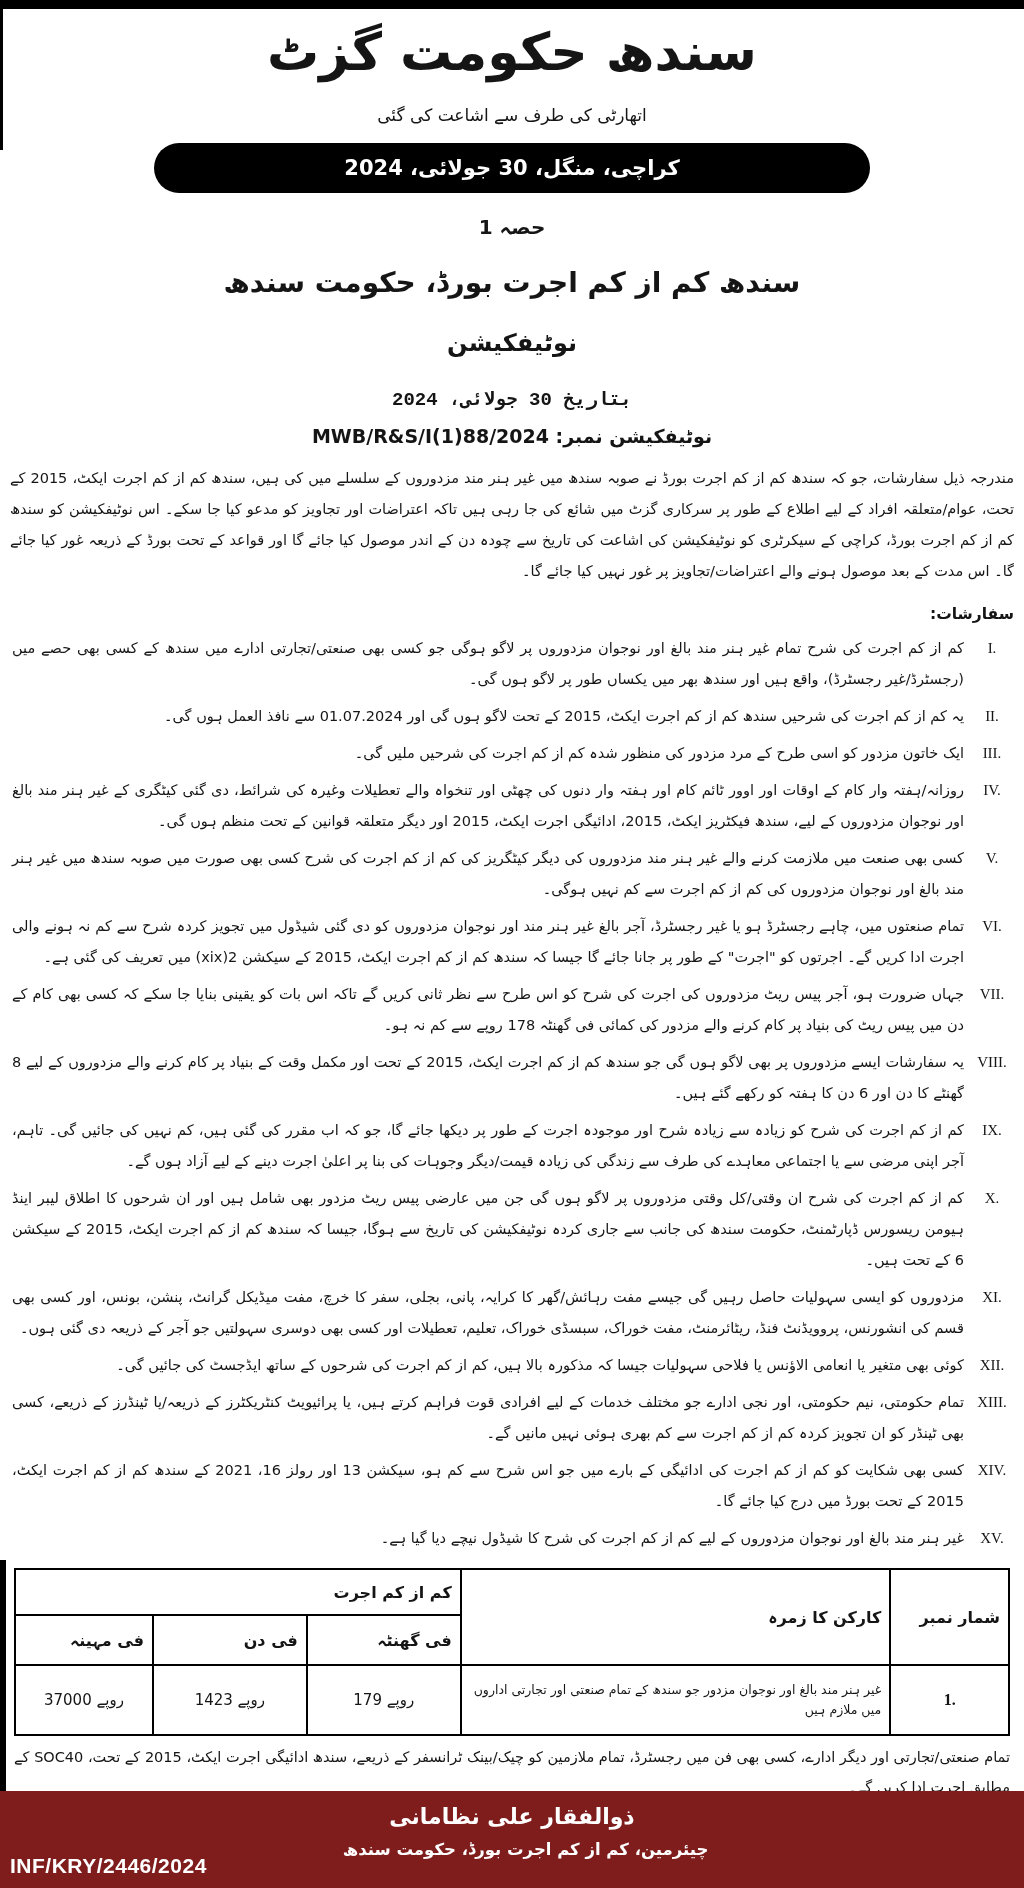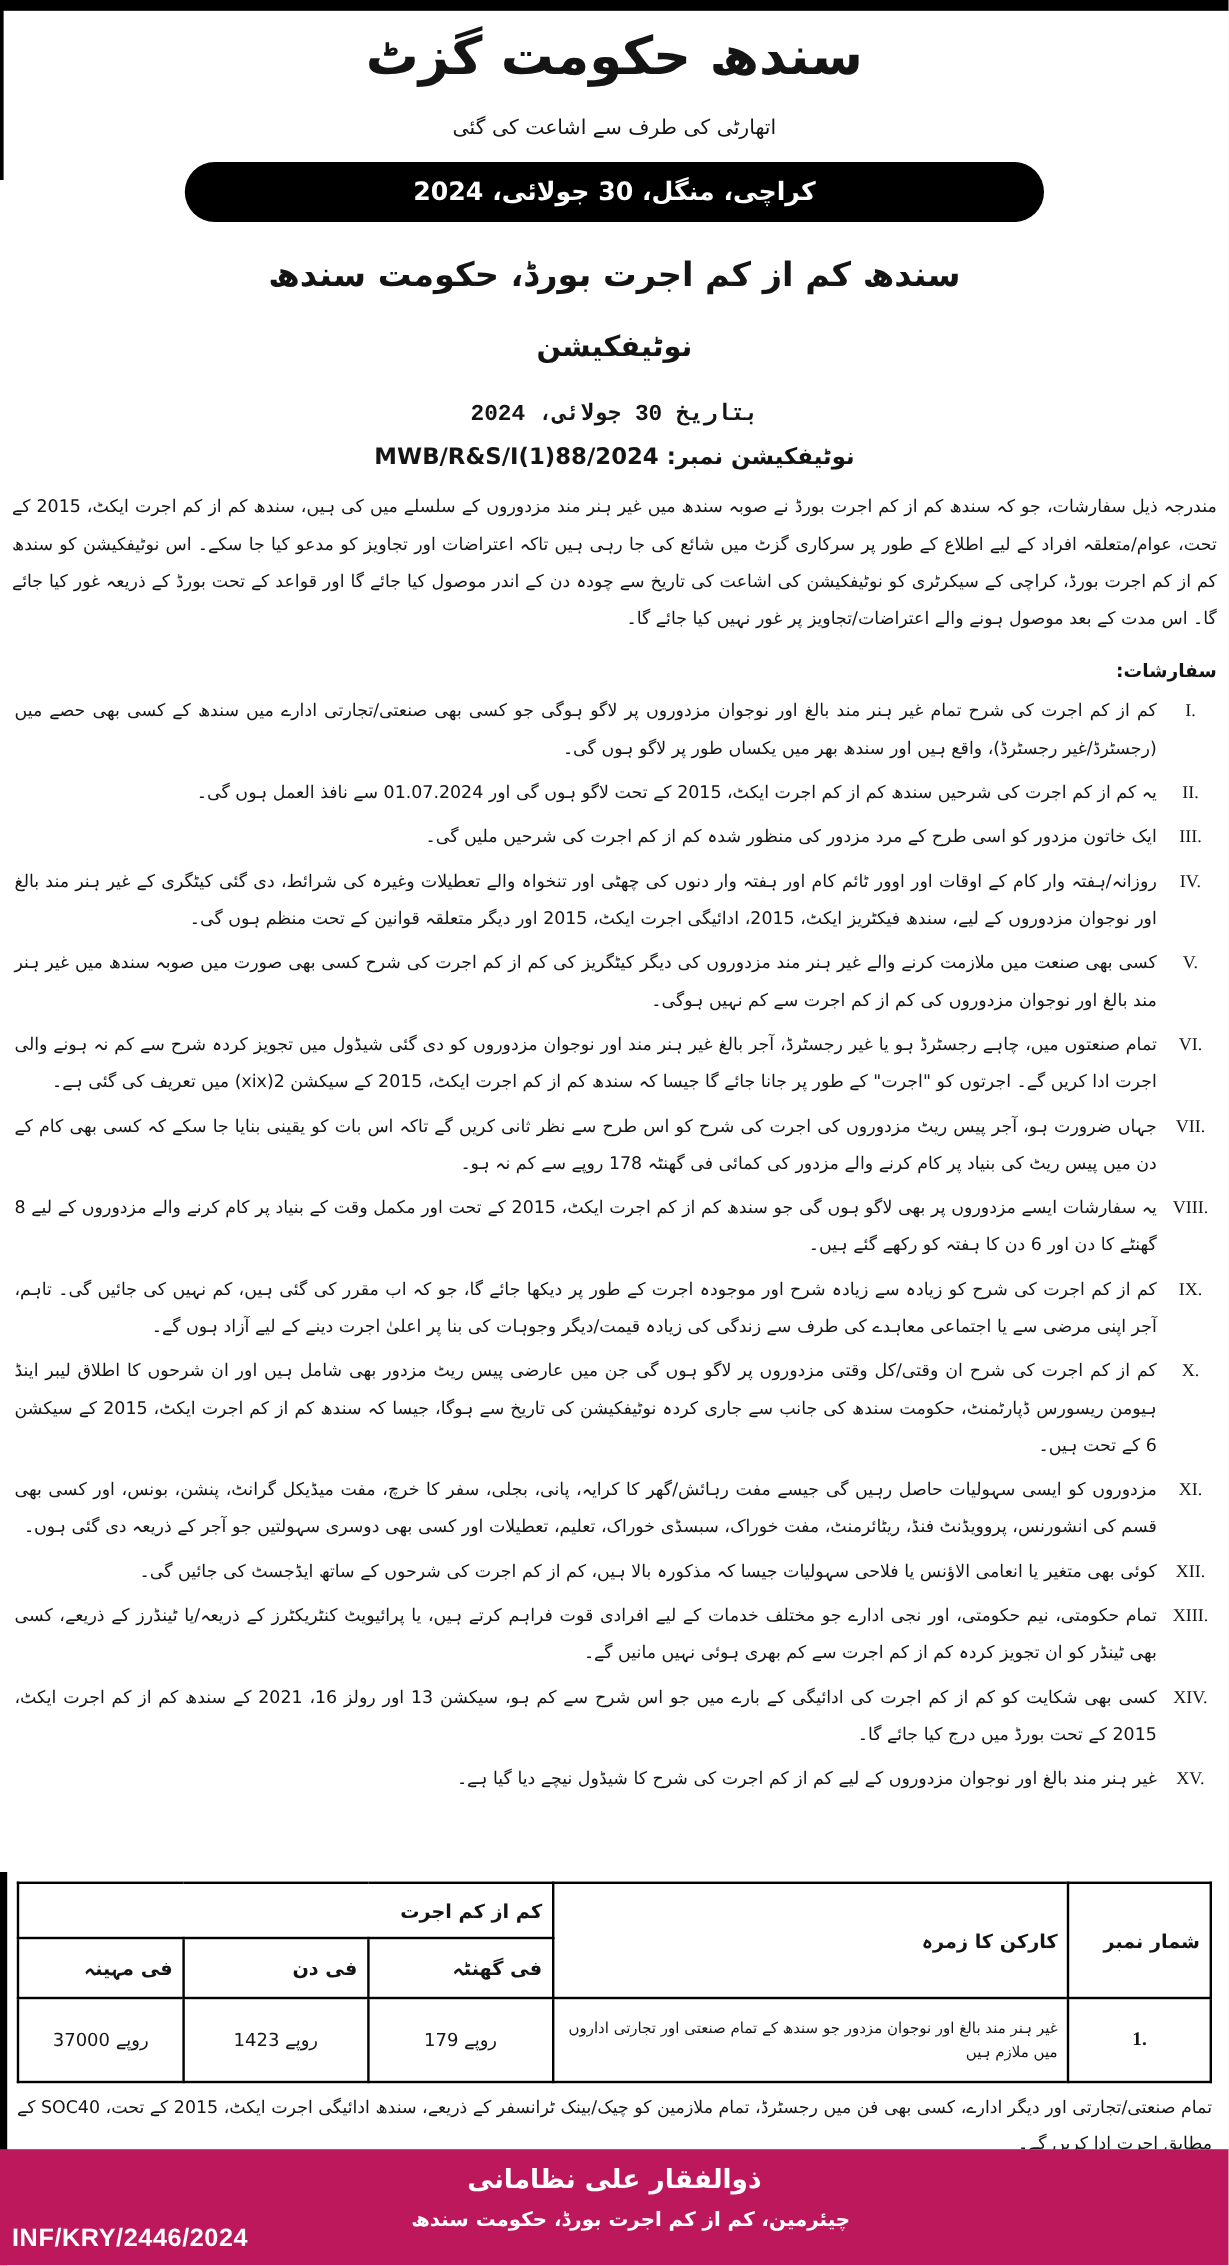--- a/index.html
+++ b/index.html
@@ -12,21 +12,21 @@
     color:#151515;
     direction:rtl;
     overflow:hidden;
   }
   .topbar{position:absolute;top:0;left:0;width:1024px;height:9px;background:#000;}
   .edge-top{position:absolute;top:0;left:0;width:3px;height:150px;background:#000;}
   .edge-bottom{position:absolute;top:1560px;left:0;width:6px;height:328px;background:#000;}
 
   .content{position:absolute;top:9px;left:0;width:1024px;height:1555px;overflow:hidden;}
 
-  .gz-title{margin-top:14px;text-align:center;font-size:44px;font-weight:bold;line-height:1.15;letter-spacing:-1px;}
+  .gz-title{margin-top:14px;text-align:center;font-size:52px;font-weight:bold;line-height:1.15;letter-spacing:-1px;}
   .gz-subtitle{margin-top:22px;text-align:center;font-size:17px;font-weight:normal;}
   .date-pill{
     margin:18px auto 0 auto;width:716px;height:50px;background:#000;border-radius:26px;
     color:#fff;display:flex;align-items:center;justify-content:center;font-size:21px;font-weight:bold;
   }
   .part-label{margin-top:22px;text-align:center;font-size:20px;font-weight:bold;direction:ltr;}
   .board-title{margin-top:26px;text-align:center;font-size:28px;font-weight:bold;line-height:1.3;}
   .notif-heading{margin-top:28px;text-align:center;font-size:24px;font-weight:bold;}
   .notif-dated{margin-top:30px;text-align:center;font-size:19px;font-weight:bold;font-family:Liberation Mono, monospace;}
   .notif-number{margin-top:14px;text-align:center;font-size:19px;font-weight:bold;}
@@ -62,21 +62,21 @@
   td.serial-cell{text-align:center;font-size:16px;font-weight:bold;vertical-align:top;padding-top:8px;font-family:"Liberation Serif","DejaVu Serif",serif;direction:ltr;}
   td.category-cell{text-align:right;font-size:12.5px;line-height:20px;}
   td.wage-cell{text-align:center;direction:ltr;font-size:15px;}
 
   .note-line{
     position:absolute;top:1742px;right:0;left:0;
     padding:0 14px;font-size:14.5px;text-align:right;line-height:30px;
   }
 
   .footer{
-    position:absolute;top:1791px;left:0;width:1024px;height:97px;background:#be185d;color:#fff;
+    position:absolute;top:1791px;left:0;width:1024px;height:97px;background:#7f1d1d;color:#fff;
   }
   .signatory{margin-top:13px;text-align:center;font-size:22px;font-weight:bold;}
   .designation{margin-top:11px;text-align:center;font-size:16.5px;font-weight:bold;padding-left:27px;}
   .ref-no{
     position:absolute;left:10px;bottom:10px;direction:ltr;
     font-size:21px;font-weight:bold;letter-spacing:0.5px;
     font-family:"Liberation Sans","DejaVu Sans",sans-serif;
   }
 </style>
 </head>
@@ -84,20 +84,21 @@
 
 <div class="page">
   <div class="topbar"></div>
   <div class="edge-top"></div>
   <div class="edge-bottom"></div>
 
   <div class="content">
     <div class="gz-title">سندھ حکومت گزٹ</div>
     <div class="gz-subtitle">اتھارٹی کی طرف سے اشاعت کی گئی</div>
     <div class="date-pill">کراچی، منگل، 30 جولائی، 2024</div>
+    <div class="part-label">حصہ 1</div>
     <div class="board-title">سندھ کم از کم اجرت بورڈ، حکومت سندھ</div>
     <div class="notif-heading">نوٹیفکیشن</div>
     <div class="notif-dated">بتاریخ 30 جولائی، 2024</div>
     <div class="notif-number">نوٹیفکیشن نمبر: MWB/R&amp;S/I(1)88/2024</div>
     <div class="intro">مندرجہ ذیل سفارشات، جو کہ سندھ کم از کم اجرت بورڈ نے صوبہ سندھ میں غیر ہنر مند مزدوروں کے سلسلے میں کی ہیں، سندھ کم از کم اجرت ایکٹ، 2015 کے تحت، عوام/متعلقہ افراد کے لیے اطلاع کے طور پر سرکاری گزٹ میں شائع کی جا رہی ہیں تاکہ اعتراضات اور تجاویز کو مدعو کیا جا سکے۔ اس نوٹیفکیشن کو سندھ کم از کم اجرت بورڈ، کراچی کے سیکرٹری کو نوٹیفکیشن کی اشاعت کی تاریخ سے چودہ دن کے اندر موصول کیا جائے گا اور قواعد کے تحت بورڈ کے ذریعہ غور کیا جائے گا۔ اس مدت کے بعد موصول ہونے والے اعتراضات/تجاویز پر غور نہیں کیا جائے گا۔</div>
     <div class="recs-label">سفارشات:</div>
     <div class="recs-list">
         <div class="rec-item">
           <span class="rec-num">I.</span>
           <span class="rec-text">کم از کم اجرت کی شرح تمام غیر ہنر مند بالغ اور نوجوان مزدوروں پر لاگو ہوگی جو کسی بھی صنعتی/تجارتی ادارے میں سندھ کے کسی بھی حصے میں (رجسٹرڈ/غیر رجسٹرڈ)، واقع ہیں اور سندھ بھر میں یکساں طور پر لاگو ہوں گی۔</span>

